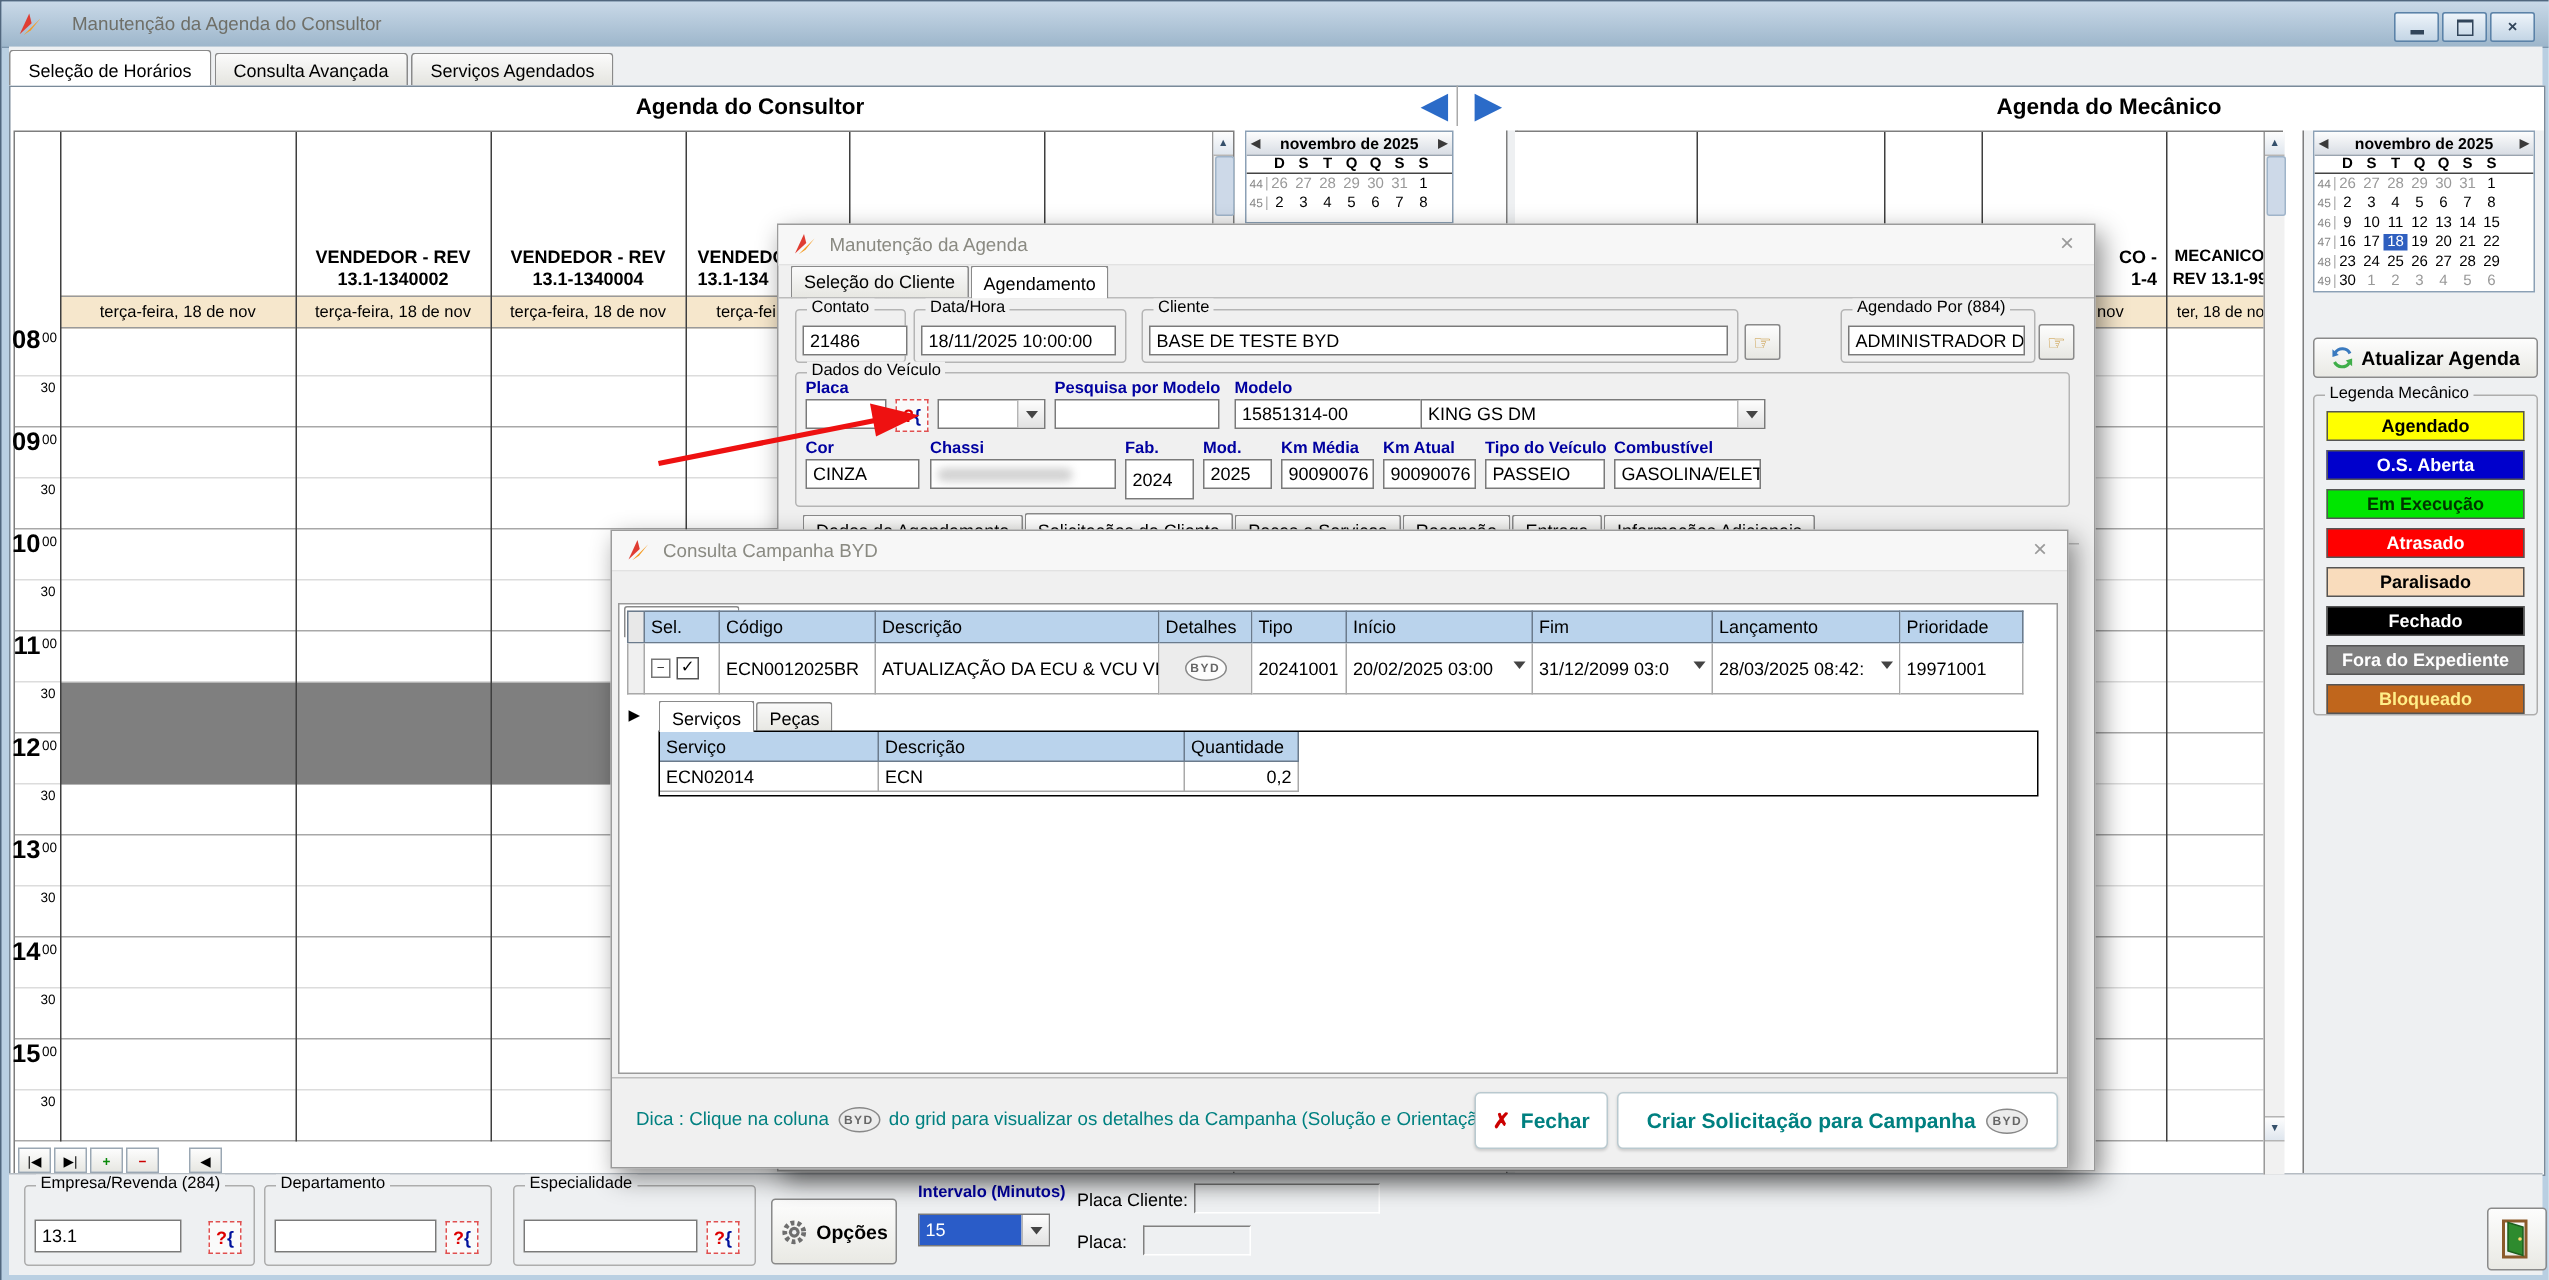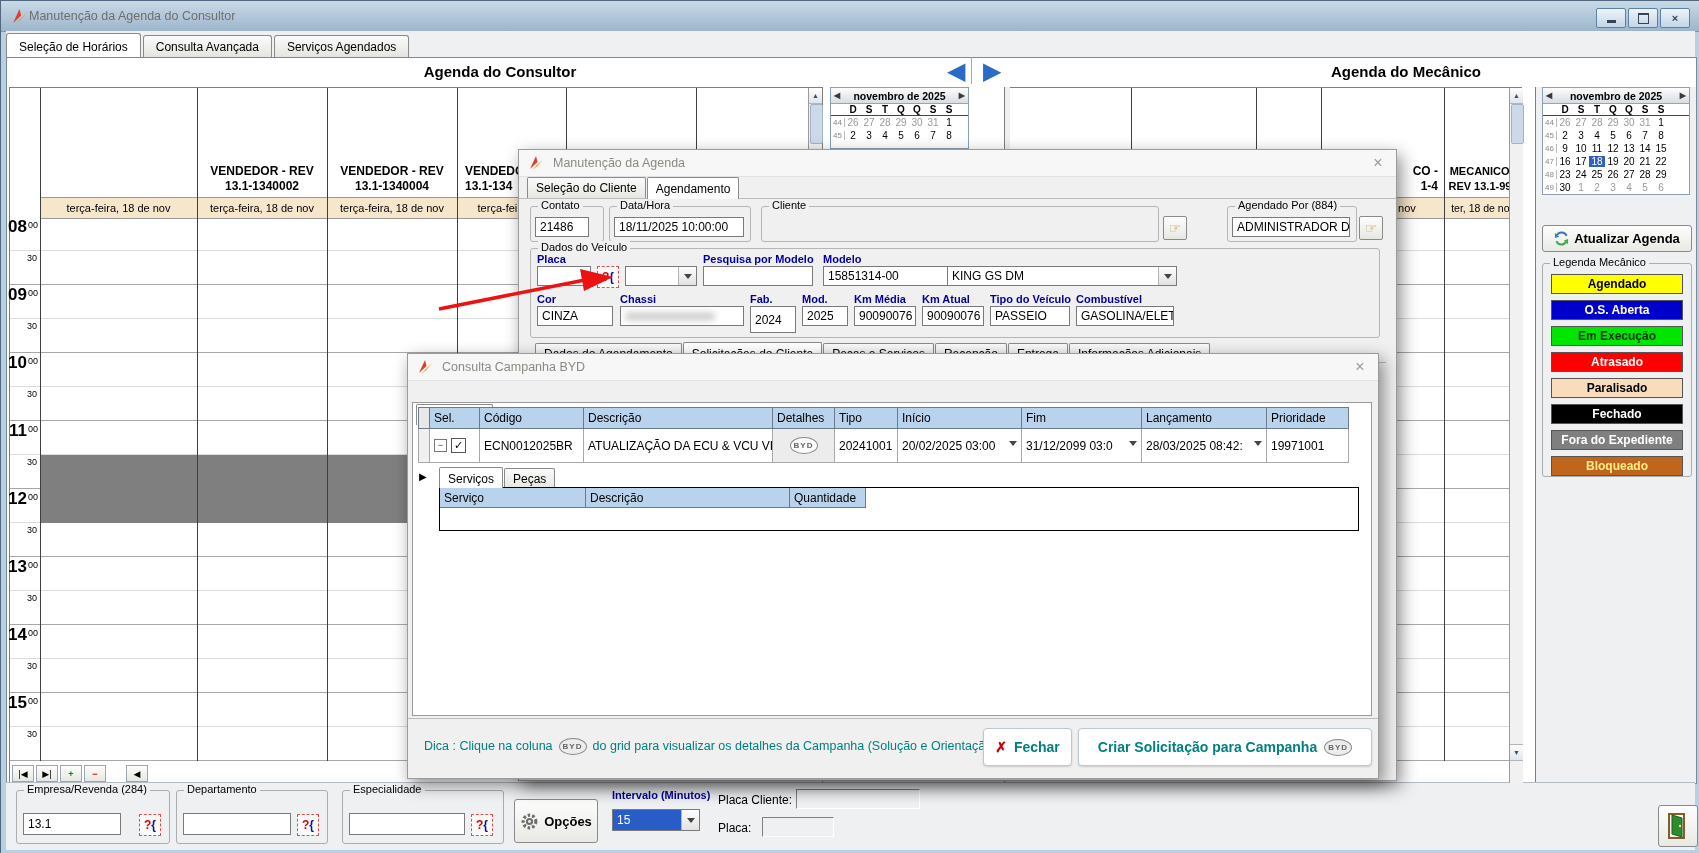--- a/index.html
+++ b/index.html
@@ -2,21 +2,21 @@
 <html><head>
 <meta charset="utf-8">
 <style>
   html,body{margin:0;padding:0;background:#d7e3ee}
   #stage{position:relative;width:1699px;height:853px;background:#b9cfe2;border:1px solid #51677e;
          font-family:"Liberation Sans",sans-serif;color:#000;overflow:hidden;font-size:12px}
   .abs{position:absolute}
   
   .titlebar{left:0;top:0;width:1699px;height:30px;background:linear-gradient(#c9d9e8,#9db6cb);
             display:flex;align-items:center;border-bottom:1px solid #7d96ad}
-  .wtitle{margin-left:1px;color:#6f6f68;font-size:12.5px}
+  .wtitle{margin-left:20px;color:#6f6f68;font-size:12.5px}
   .logo{display:inline-flex;width:17px;height:17px;margin-left:10px}
   .wbtns{position:absolute;right:10px;top:7px;display:flex;gap:2px}
   .wbtn{width:28px;height:18px;border:1px solid #5b82a8;border-radius:2px;background:linear-gradient(#eef4fa,#c3d5e5);
         display:flex;align-items:center;justify-content:center;font-size:11px;color:#32455a;cursor:default}
   .ic-min{width:9px;height:3px;background:#32455a;margin-top:7px}
   .ic-max{width:9px;height:8px;border:1px solid #32455a;border-top-width:2px}
   
   .tabbar{left:5px;top:30px;width:1689px;height:26px;background:#eef0f2;display:flex;align-items:flex-end}
   .tab{border:1px solid #8a8a8a;border-bottom:none;border-radius:3px 3px 0 0;background:linear-gradient(#fbfbfb,#e4e4df);
        padding:4px 12px 3px;margin-right:2px;font-size:12px;position:relative}
@@ -514,28 +514,29 @@
       <span class="mclose">×</span>
     </div>
     <div style="display:flex;height:22px;padding-left:8px">
       <span class="subtab">Seleção do Cliente</span>
       <span class="subtab active">Agendamento</span>
     </div>
     <div class="tabline" style="left:0;top:48px;width:877px"></div>
 
     <div class="fsl" style="left:11px;top:56px;width:72px;height:34px">
       <span class="gb-t">Contato</span>
-      <div class="inp abs" style="left:4px;top:10px;width:54px;height:20px">21486</div>
+      <div class="inp abs" style="left:4px;top:10px;width:70px;height:20px">21486</div>
     </div>
     <div class="fsl" style="left:90px;top:56px;width:140px;height:34px">
       <span class="gb-t">Data/Hora</span>
       <div class="inp abs" style="left:4px;top:10px;width:130px;height:20px">18/11/2025 10:00:00</div>
     </div>
     <div class="fsl" style="left:242px;top:56px;width:396px;height:34px">
       <span class="gb-t">Cliente</span>
+      <div class="inp abs" style="left:4px;top:10px;width:386px;height:20px">BASE DE TESTE BYD</div>
     </div>
     <span class="pick abs" style="left:644px;top:66px">
         <span>☞</span>
       </span>
     <div class="fsl" style="left:708px;top:56px;width:128px;height:34px">
       <span class="gb-t">Agendado Por (884)</span>
       <div class="inp abs" style="left:4px;top:10px;width:118px;height:20px">ADMINISTRADOR DO SISTEMA</div>
     </div>
     <span class="pick abs" style="left:840px;top:66px">
         <span>☞</span>
@@ -662,20 +663,25 @@
       <div class="abs" style="left:26px;top:64px;display:flex;align-items:flex-end">
         <span class="subtab active">Serviços</span>
         <span class="subtab">Peças</span>
       </div>
       <div class="abs" style="left:26px;top:84px;width:920px;height:44px;border:1px solid #000;box-sizing:border-box;background:#fff">
         <div style="display:flex">
           <span class="cghc" style="width:146px;border-top:none;border-left:none;height:20px">Serviço</span>
           <span class="cghc" style="width:204px;border-top:none;height:20px">Descrição</span>
           <span class="cghc" style="width:76px;border-top:none;height:20px">Quantidade</span>
         </div>
+        <div style="display:flex">
+          <span class="cgrc" style="width:146px;border-left:none;height:20px">ECN02014</span>
+          <span class="cgrc" style="width:204px;height:20px">ECN</span>
+          <span class="cgrc" style="width:76px;height:20px;justify-content:flex-end">0,2</span>
+        </div>
       </div>
     </div>
     
     <div class="tabline" style="left:0;top:364px;width:970px"></div>
     <div class="abs teal" style="left:16px;top:374px;height:36px;display:flex;align-items:center;gap:6px;font-size:12.5px">
       <span>Dica : Clique na coluna</span>
       <span class="byd" style="background:#ececec">BYD</span>
       <span>do grid para visualizar os detalhes da Campanha (Solução e Orientação)</span>
     </div>
     <div class="bigbtn teal" style="left:575px;top:374px;width:87px;height:36px">

